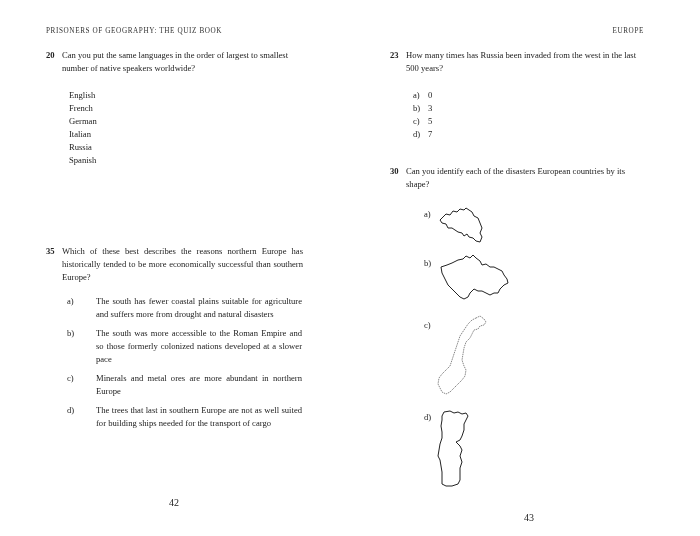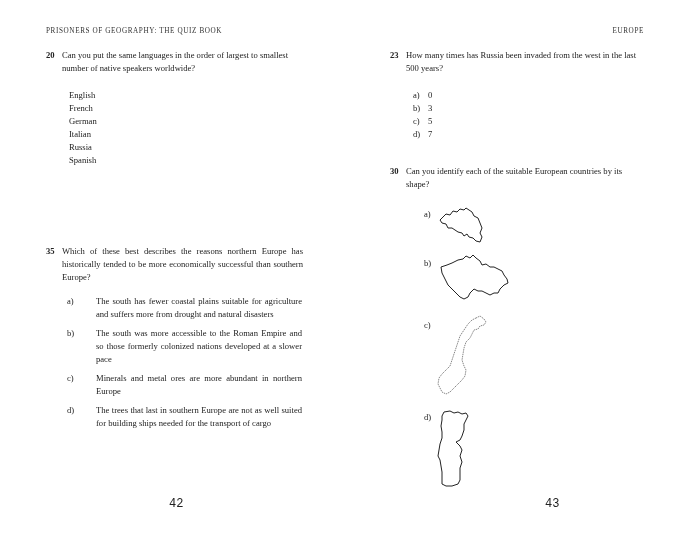--- a/index.html
+++ b/index.html
@@ -28,21 +28,21 @@
   .opts { position: absolute; font-family: "Liberation Serif", serif; font-size: 8.6px; line-height: 13px; }
   .opt { position: relative; }
   .opt .letter { position: absolute; left: 0; top: 0; }
   .opt .otext { display: block; margin-left: 29px; text-align: justify; }
   .opts-22 { left: 67px; width: 235px; top: 295px; }
   .opts-22 .opt { margin-bottom: 6px; }
   .opts-23 { left: 73px; top: 89px; }
   .opts-23 .opt .otext { margin-left: 15px; }
   .shape-label { position: absolute; font-family: "Liberation Serif", serif; font-size: 8.6px; left: 424px; }
   .shape { position: absolute; }
-  .page-num { position: absolute; top: 497px; font-family: Liberation Mono, monospace; font-size: 12px; }
+  .page-num { position: absolute; top: 497px; font-family: Liberation Serif, serif; font-size: 10px; }
   .page-left .page-num { left: 169px; }
 </style>
 </head>
 <body>
 
 <div class="page page-left">
   <div class="running-head">PRISONERS OF GEOGRAPHY: THE QUIZ BOOK</div>
 
   <div class="q" style="top:49px;">
     <span class="num">20</span>
@@ -108,21 +108,21 @@
       <span class="otext">5</span>
     </div>
     <div class="opt">
       <span class="letter">d)</span>
       <span class="otext">7</span>
     </div>
   </div>
 
   <div class="q" style="top:165px;">
     <span class="num">30</span>
-    <span class="text">Can you identify each of the suitable European countries by its shape?</span>
+    <span class="text">Can you identify each of the disasters European countries by its shape?</span>
   </div>
 </div>
 
 <div class="shape-label" style="top:209px;">a)</div>
 <svg class="shape" style="left:438px; top:206px;" width="48" height="40" viewBox="0 0 48 40">
   <path d="M4,12 L8,8 L12,9 L15,5 L19,6 L22,3 L26,4 L28,2 L31,4 L34,6 L36,10 L40,12 L42,17 L44,22 L42,27 L44,31 L42,36 L38,35 L35,32 L31,31 L29,28 L26,30 L24,27 L20,26 L17,24 L14,22 L10,22 L8,18 L4,17 L2,14 Z" fill="none" stroke="#222" stroke-width="1"></path>
 </svg>
 
 <div class="shape-label" style="top:258px;">b)</div>
 <svg class="shape" style="left:438px; top:255px;" width="82" height="48" viewBox="0 0 82 48">
@@ -132,13 +132,13 @@
 <div class="shape-label" style="top:320px;">c)</div>
 <svg class="shape" style="left:432px; top:314px;" width="58" height="84" viewBox="0 0 58 84">
   <path d="M44,4 L48,2 L52,5 L54,8 L52,11 L48,12 L46,15 L42,16 L40,20 L38,24 L34,28 L32,34 L31,40 L30,46 L32,52 L34,56 L33,62 L30,66 L26,70 L22,74 L18,78 L14,80 L10,78 L8,74 L6,70 L7,64 L10,60 L14,56 L18,52 L20,46 L22,40 L24,34 L26,28 L28,22 L32,16 L36,10 L40,6 Z" fill="none" stroke="#555" stroke-width="0.7" stroke-dasharray="1.5,0.8"></path>
 </svg>
 
 <div class="shape-label" style="top:412px;">d)</div>
 <svg class="shape" style="left:436px; top:410px;" width="40" height="80" viewBox="0 0 40 80">
   <path d="M8,2 L14,1 L18,3 L22,2 L26,4 L30,3 L32,6 L30,10 L28,14 L28,20 L26,26 L24,30 L20,32 L24,36 L26,40 L24,46 L26,52 L24,58 L24,64 L24,70 L22,74 L16,76 L10,76 L6,74 L6,68 L6,62 L5,56 L4,50 L2,46 L3,40 L4,34 L6,28 L6,22 L5,16 L6,10 L6,6 Z" fill="none" stroke="#222" stroke-width="1"></path>
 </svg>
 
-<div class="page-num" style="left:545px;">43</div>
+<div class="page-num" style="left:524px;margin-top:15px;">43</div>
 
 </body></html>

